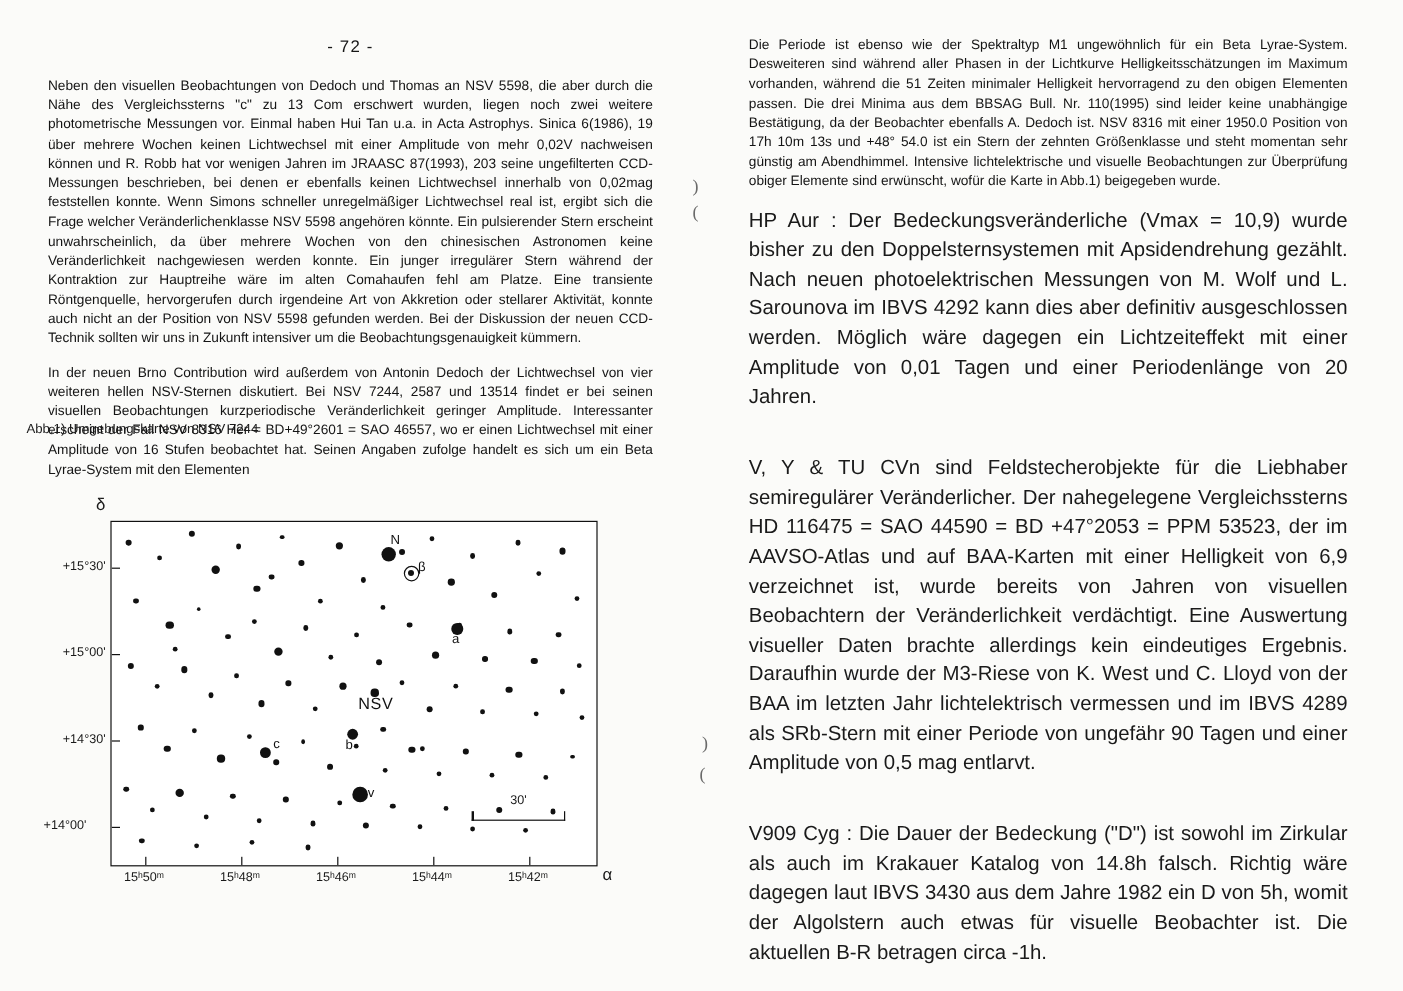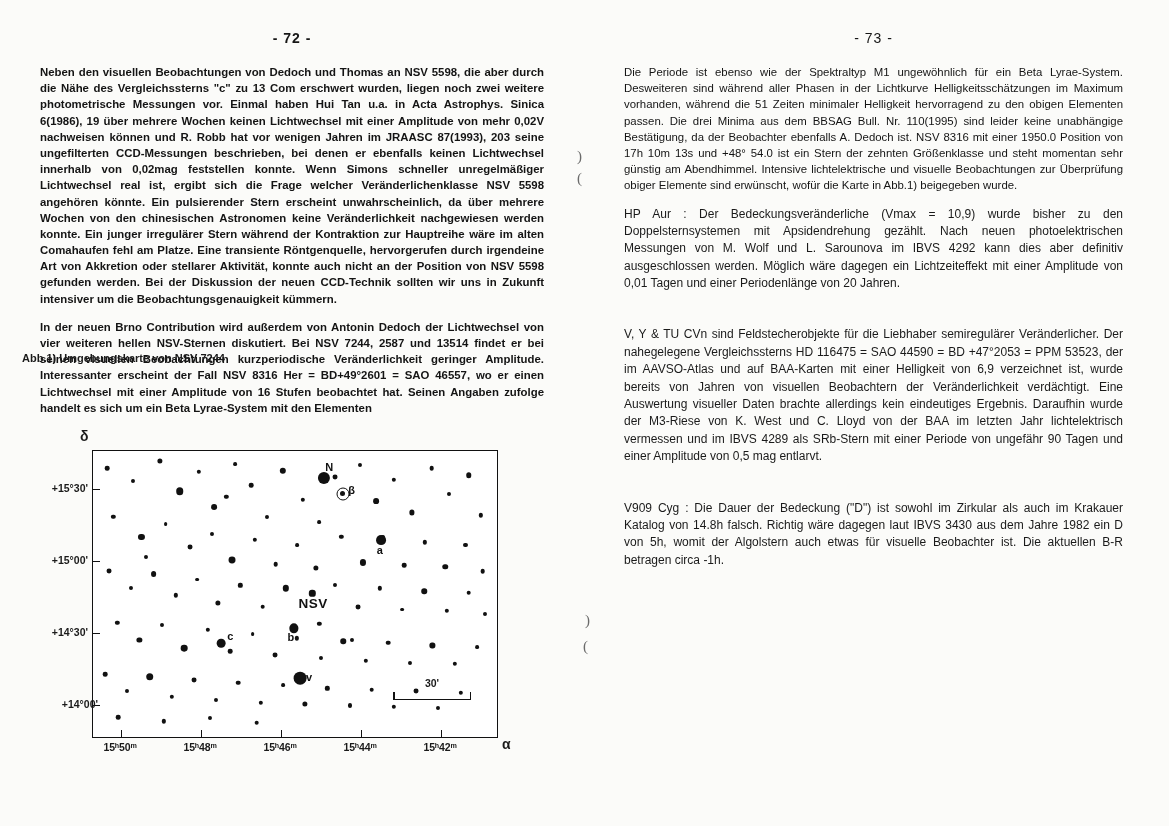--- a/index.html
+++ b/index.html
@@ -25,21 +25,20 @@
     inset: 0;
     display: flex;
   }
   .col {
     position: relative;
     box-sizing: border-box;
   }
   .col-left {
     width: 584px;
     padding: 30px 40px 20px 40px;
-    font-weight: bold;
   }
   .col-right {
     width: 585px;
     padding: 30px 46px 20px 40px;
   }
   .folio {
     text-align: center;
     font-size: 14px;
     letter-spacing: 1px;
     margin-bottom: 18px;
@@ -58,21 +57,21 @@
     margin: 14px 0 10px 0;
     letter-spacing: 0.2px;
   }
   .notizen-head {
     text-align: center;
     font-size: 11.4px;
     font-weight: bold;
     margin: 22px 0 20px 0;
   }
   .note {
-    font-size: 12px;
+    font-size: 17px;
     line-height: 1.45;
     text-align: justify;
     margin: 0 0 34px 0;
   }
   .note-tight { margin-bottom: 30px; }
 
   
   .chart-wrap {
     position: relative;
     margin-top: 6px;
@@ -327,34 +326,33 @@
             <div class="tickmark-x" style="left: 28px;"></div>
             <div class="tickmark-x" style="left: 108px;"></div>
             <div class="tickmark-x" style="left: 188px;"></div>
             <div class="tickmark-x" style="left: 268px;"></div>
             <div class="tickmark-x" style="left: 348px;"></div>
           </div>
         <div id="chart-decor">
             <div class="y-tick" style="right: 446px; top: 60px; position: absolute;">+15°30'</div>
             <div class="y-tick" style="right: 446px; top: 132px; position: absolute;">+15°00'</div>
             <div class="y-tick" style="right: 446px; top: 204px; position: absolute;">+14°30'</div>
-            <div class="y-tick" style="right: 436px; top: 276px; position: absolute;">+14°00'</div>
+            <div class="y-tick" style="right: 462px; top: 276px; position: absolute;">+14°00'</div>
             <div class="x-tick" style="left: 80px; top: 313px; position: absolute;">15ʰ50ᵐ</div>
             <div class="x-tick" style="left: 160px; top: 313px; position: absolute;">15ʰ48ᵐ</div>
             <div class="x-tick" style="left: 240px; top: 313px; position: absolute;">15ʰ46ᵐ</div>
             <div class="x-tick" style="left: 320px; top: 313px; position: absolute;">15ʰ44ᵐ</div>
             <div class="x-tick" style="left: 400px; top: 313px; position: absolute;">15ʰ42ᵐ</div>
           </div>
       </div>
 
       <div class="fig-caption">Abb.1) Umgebungskarte von NSV 7244</div>
     </div>
 
     <div class="col col-right">
-      <div class="folio">- 73 -</div>
 
       <p class="para">Die Periode ist ebenso wie der Spektraltyp M1 ungewöhnlich für ein Beta Lyrae-System. Desweiteren sind während aller Phasen in der Lichtkurve Helligkeitsschätzungen im Maximum vorhanden, während die 51 Zeiten minimaler Helligkeit hervorragend zu den obigen Elementen passen. Die drei Minima aus dem BBSAG Bull. Nr. 110(1995) sind leider keine unabhängige Bestätigung, da der Beobachter ebenfalls A. Dedoch ist. NSV 8316 mit einer 1950.0 Position von 17h 10m 13s und +48° 54.0 ist ein Stern der zehnten Größenklasse und steht momentan sehr günstig am Abendhimmel. Intensive lichtelektrische und visuelle Beobachtungen zur Überprüfung obiger Elemente sind erwünscht, wofür die Karte in Abb.1) beigegeben wurde.</p>
 
 
       <p class="note">HP Aur : Der Bedeckungsveränderliche (Vmax = 10,9) wurde bisher zu den Doppelsternsystemen mit Apsidendrehung gezählt. Nach neuen photoelektrischen Messungen von M. Wolf und L. Sarounova im IBVS 4292 kann dies aber definitiv ausgeschlossen werden. Möglich wäre dagegen ein Lichtzeiteffekt mit einer Amplitude von 0,01 Tagen und einer Periodenlänge von 20 Jahren.</p>
       <p class="note">V, Y &amp; TU CVn sind Feldstecherobjekte für die Liebhaber semiregulärer Veränderlicher. Der nahegelegene Vergleichssterns HD 116475 = SAO 44590 = BD +47°2053 = PPM 53523, der im AAVSO-Atlas und auf BAA-Karten mit einer Helligkeit von 6,9 verzeichnet ist, wurde bereits von Jahren von visuellen Beobachtern der Veränderlichkeit verdächtigt. Eine Auswertung visueller Daten brachte allerdings kein eindeutiges Ergebnis. Daraufhin wurde der M3-Riese von K. West und C. Lloyd von der BAA im letzten Jahr lichtelektrisch vermessen und im IBVS 4289 als SRb-Stern mit einer Periode von ungefähr 90 Tagen und einer Amplitude von 0,5 mag entlarvt.</p>
       <p class="note">V909 Cyg : Die Dauer der Bedeckung ("D") ist sowohl im Zirkular als auch im Krakauer Katalog von 14.8h falsch. Richtig wäre dagegen laut IBVS 3430 aus dem Jahre 1982 ein D von 5h, womit der Algolstern auch etwas für visuelle Beobachter ist. Die aktuellen B-R betragen circa -1h.</p>
     </div>
 
   </div>

